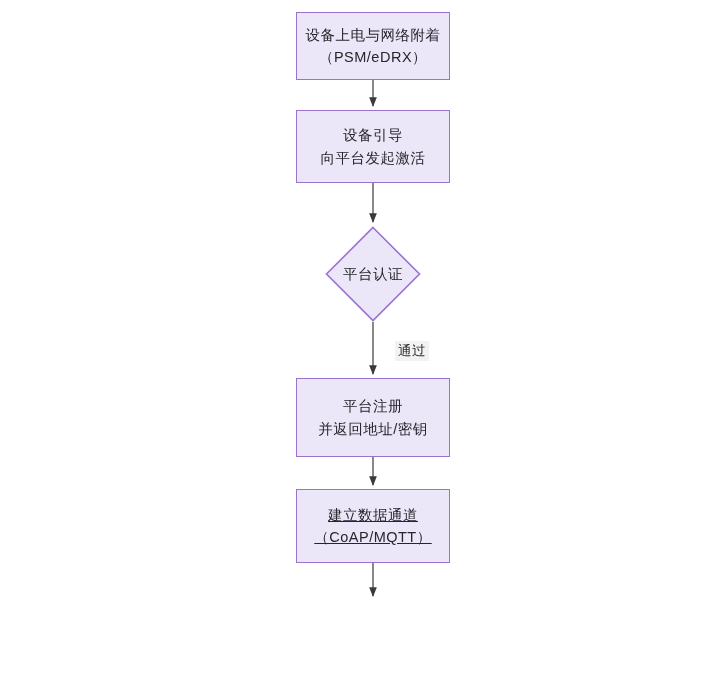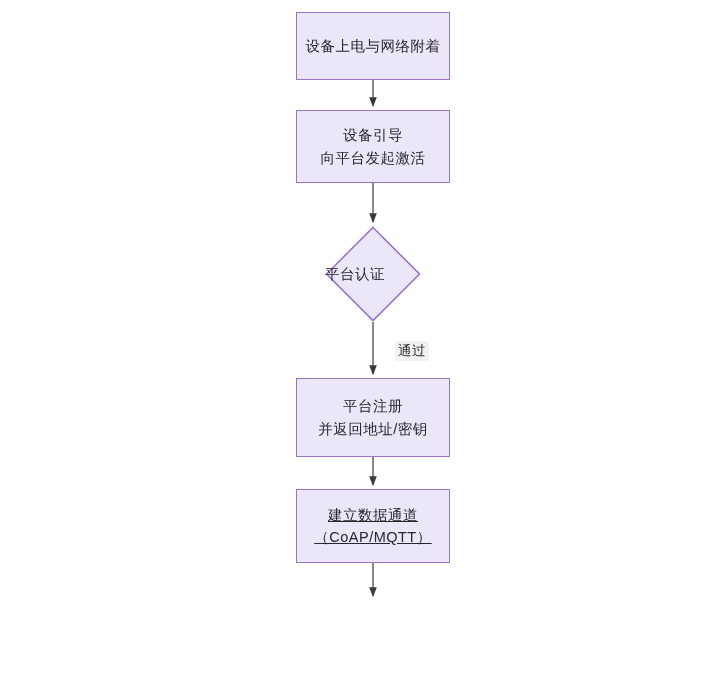--- a/index.html
+++ b/index.html
@@ -39,20 +39,21 @@
   }
   .node-line {
     display: block;
     white-space: nowrap;
   }
   .diamond-wrap {
     position: absolute;
     z-index: 3;
     display: flex;
     align-items: center;
+    justify-content: center;
   }
   .diamond-shape {
     position: absolute;
     left: 0;
     top: 0;
     width: 100%;
     height: 100%;
   }
   .diamond-label {
     position: relative;
@@ -102,20 +103,21 @@
 
     <line x1="373" y1="322" x2="373" y2="374" stroke="#3a3a3a" stroke-width="1.2" marker-end="url(#arrowhead)"></line>
 
     <line x1="373" y1="457" x2="373" y2="485" stroke="#3a3a3a" stroke-width="1.2" marker-end="url(#arrowhead)"></line>
 
     <line x1="373" y1="563" x2="373" y2="596" stroke="#3a3a3a" stroke-width="1.2" marker-end="url(#arrowhead)"></line>
   </svg>
 
   <div class="node-box" style="left:296px; top:12px; width:154px; height:68px;">
     <span class="node-line">设备上电与网络附着</span>
+    <span class="node-line">（PSM/eDRX）</span>
   </div>
 
   <div class="node-box" style="left:296px; top:110px; width:154px; height:73px;">
     <span class="node-line">设备引导</span>
     <span class="node-line">向平台发起激活</span>
   </div>
 
   <div class="diamond-wrap" style="left:325px; top:226px; width:96px; height:96px;">
     <svg class="diamond-shape" viewBox="0 0 96 96" xmlns="http://www.w3.org/2000/svg">
       <polygon points="48,1.5 94.5,48 48,94.5 1.5,48" fill="#ebe7f9" stroke="#9a73cf" stroke-width="1.6"></polygon>

